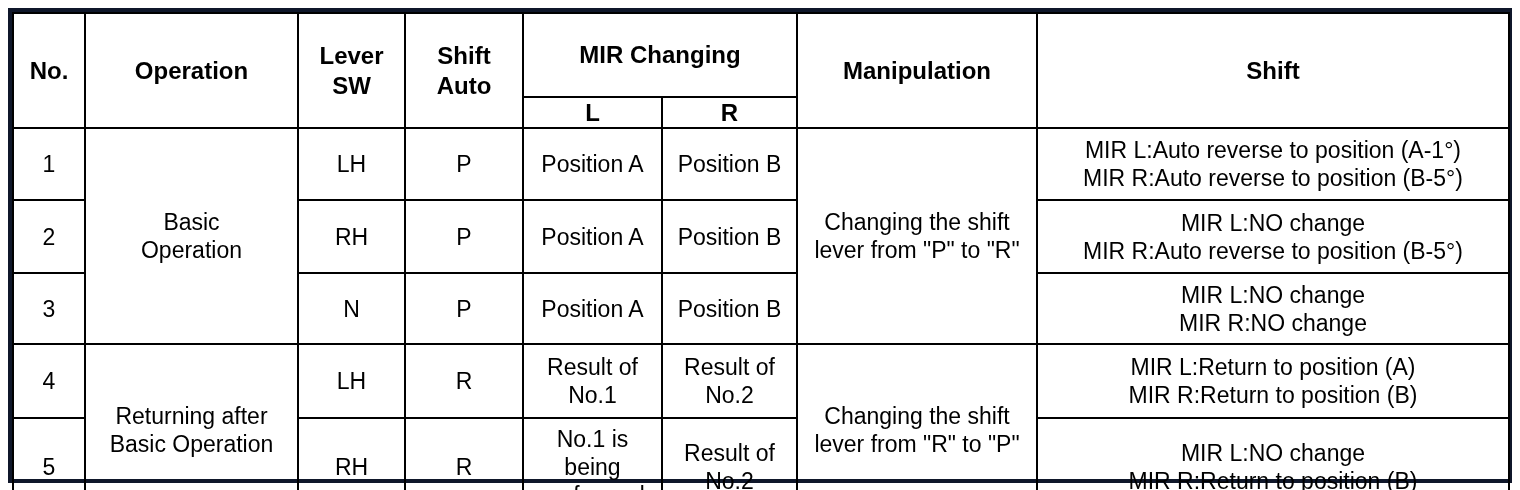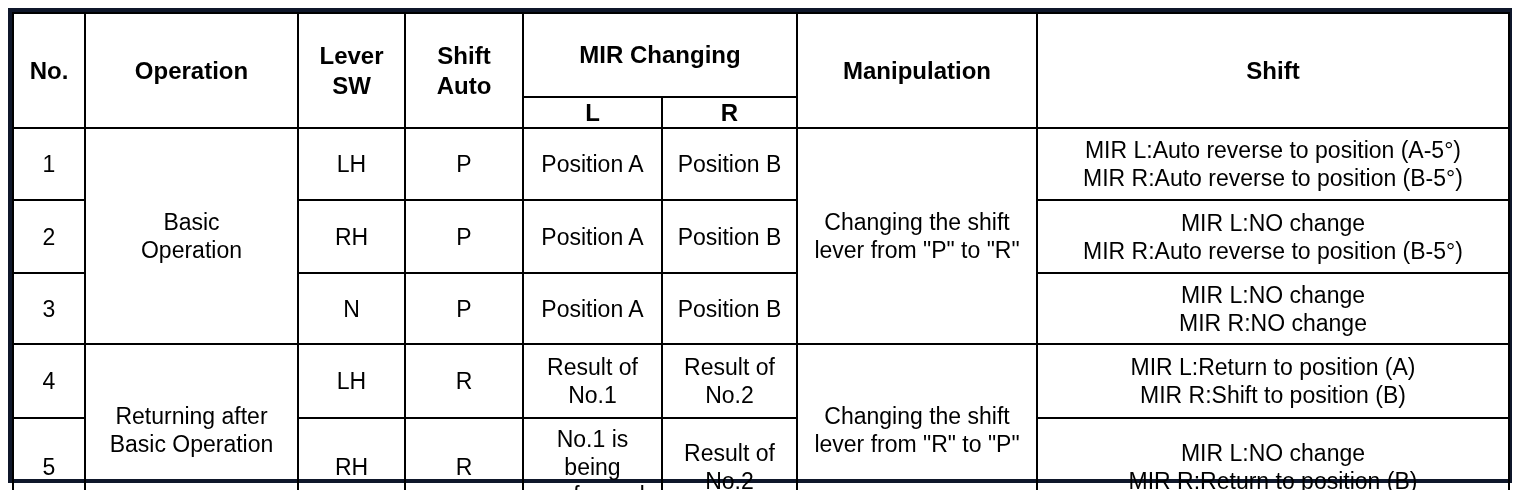--- a/index.html
+++ b/index.html
@@ -121,21 +121,21 @@
       <tr class="data-row-1">
         <td>1</td>
         <td rowspan="3">Basic
 Operation</td>
         <td>LH</td>
         <td>P</td>
         <td>Position A</td>
         <td>Position B</td>
         <td rowspan="3">Changing the shift
 lever from "P" to "R"</td>
-        <td class="result-cell">MIR L:Auto reverse to position (A-5°)
+        <td class="result-cell">MIR L:Auto reverse to position (A-1°)
 MIR R:Auto reverse to position (B-5°)</td>
       </tr>
       <tr class="data-row-2">
         <td>2</td>
         <td>RH</td>
         <td>P</td>
         <td>Position A</td>
         <td>Position B</td>
         <td class="result-cell">MIR L:NO change
 MIR R:Auto reverse to position (B-5°)</td>
@@ -155,21 +155,21 @@
 Basic Operation</td>
         <td>LH</td>
         <td>R</td>
         <td class="mir-small">Result of
 No.1</td>
         <td class="mir-small">Result of
 No.2</td>
         <td rowspan="2">Changing the shift
 lever from "R" to "P"</td>
         <td class="result-cell">MIR L:Return to position (A)
-MIR R:Shift to position (B)</td>
+MIR R:Return to position (B)</td>
       </tr>
       <tr class="data-row-5">
         <td>5</td>
         <td>RH</td>
         <td>R</td>
         <td class="mir-small">No.1 is
 being
 performed</td>
         <td class="mir-small">Result of
 No.2</td>

